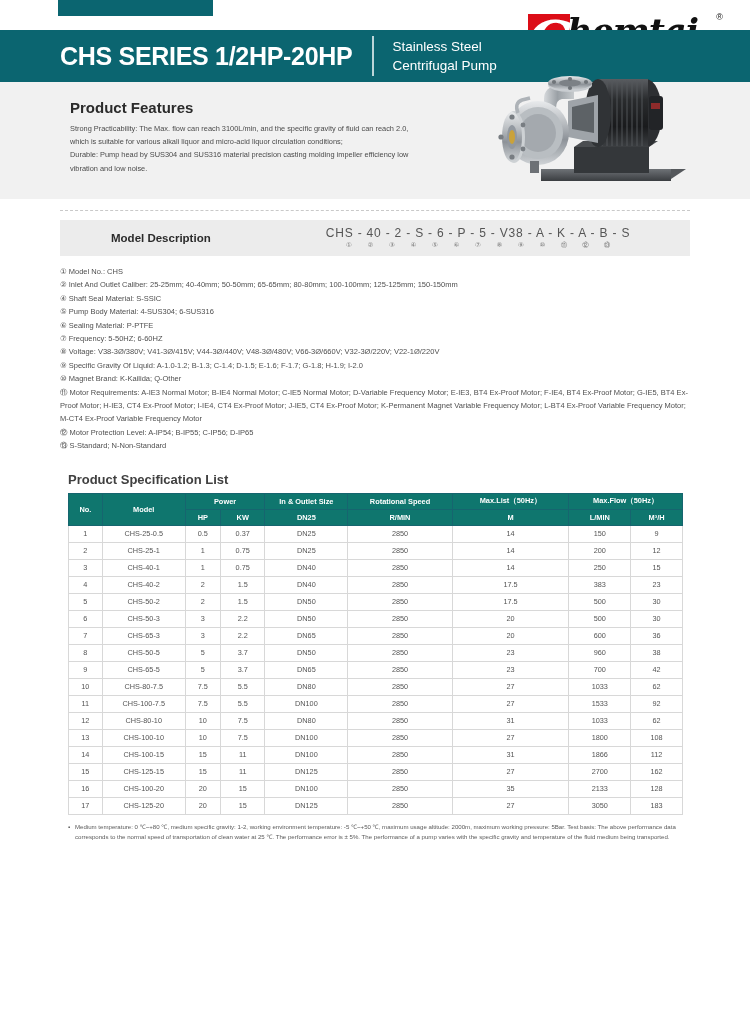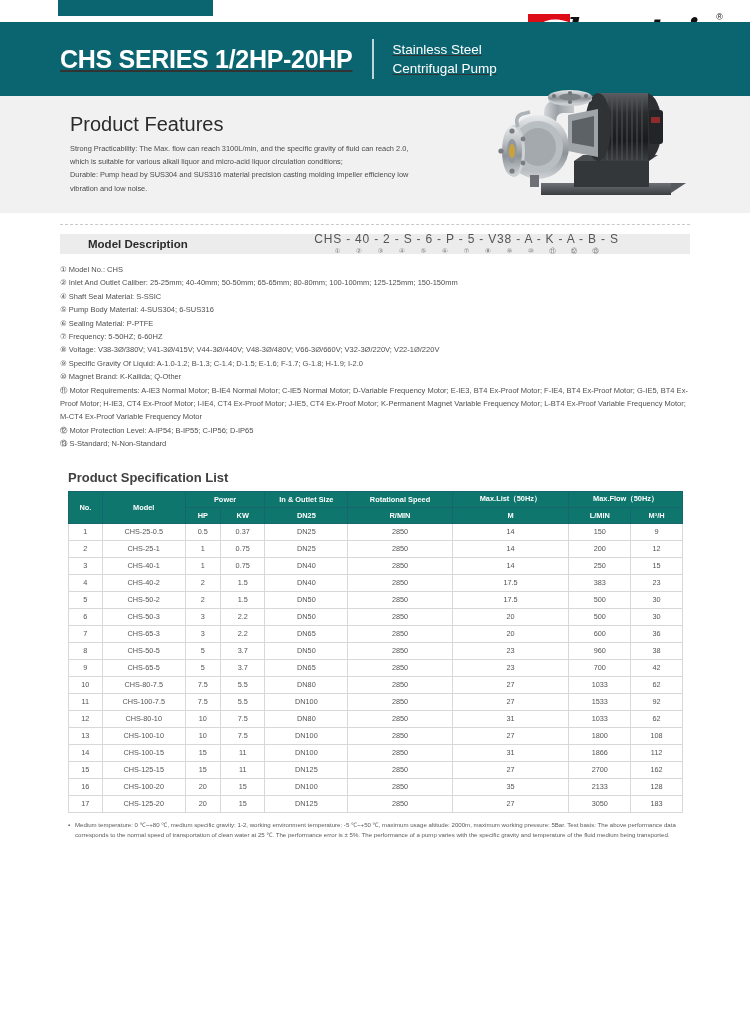--- a/index.html
+++ b/index.html
@@ -84,24 +84,23 @@
     font-size: 12.5px;
     font-weight: bold;
     letter-spacing: 3.2px;
     color: #111111;
     margin-top: -3px;
   }
 
   
   .hero {
     position: relative;
-    height: 74px;
+    height: 52px;
     background: #0b6570;
-    margin-top: 4px;
-    text-decoration: underline;
+    margin-top: 12px;
   }
   .hero-inner {
     display: flex;
     align-items: center;
     height: 100%;
     padding-left: 60px;
   }
   .hero-title {
     color: #ffffff;
     font-size: 25px;
@@ -126,22 +125,22 @@
   .features-band {
     background: #f1f1f1;
     height: 117px;
     position: relative;
   }
   .features-text {
     padding: 17px 0 0 70px;
     width: 400px;
   }
   .features-title {
-    font-size: 20px;
-    font-weight: normal;
+    font-size: 15px;
+    font-weight: bold;
     color: #2b2b2b;
     margin-bottom: 6px;
   }
   .features-body {
     font-size: 7.4px;
     line-height: 13.2px;
     color: #4a4a4a;
   }
 
   
@@ -156,23 +155,24 @@
   
   .dotted {
     border-top: 1px dashed #c9c9c9;
     margin: 11px 60px 0 60px;
   }
 
   
   .model-panel {
     margin: 9px 60px 0 60px;
     background: #ececec;
-    height: 20px;
+    height: 36px;
     display: flex;
     align-items: center;
+    padding-left: 23px;
   }
   .model-label {
     font-size: 11.5px;
     font-weight: bold;
     color: #2b2b2b;
     padding-left: 28px;
     width: 185px;
     flex: none;
   }
   .model-code {

